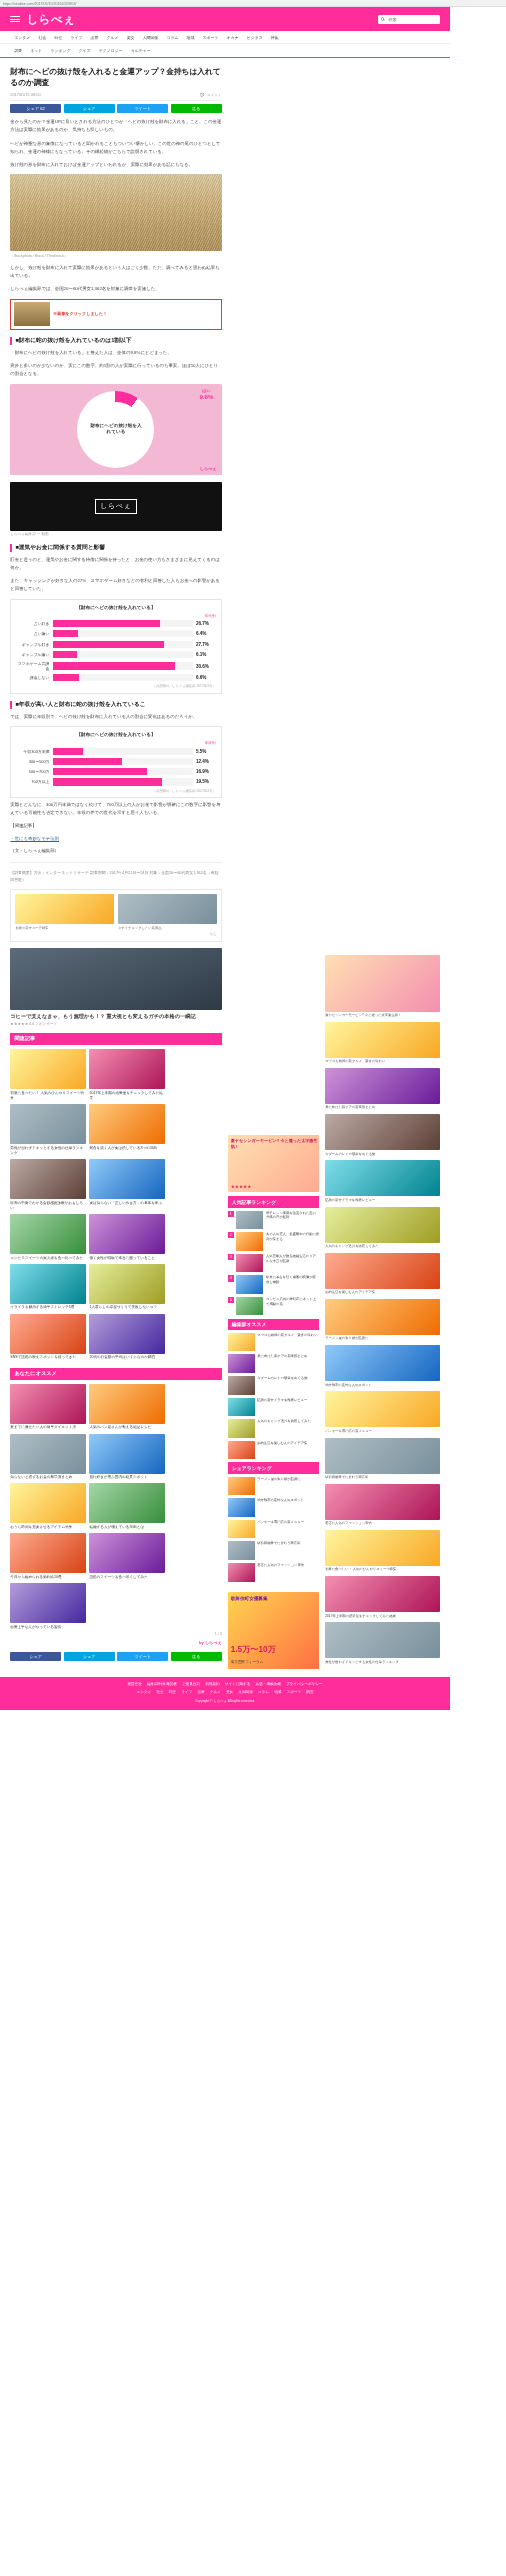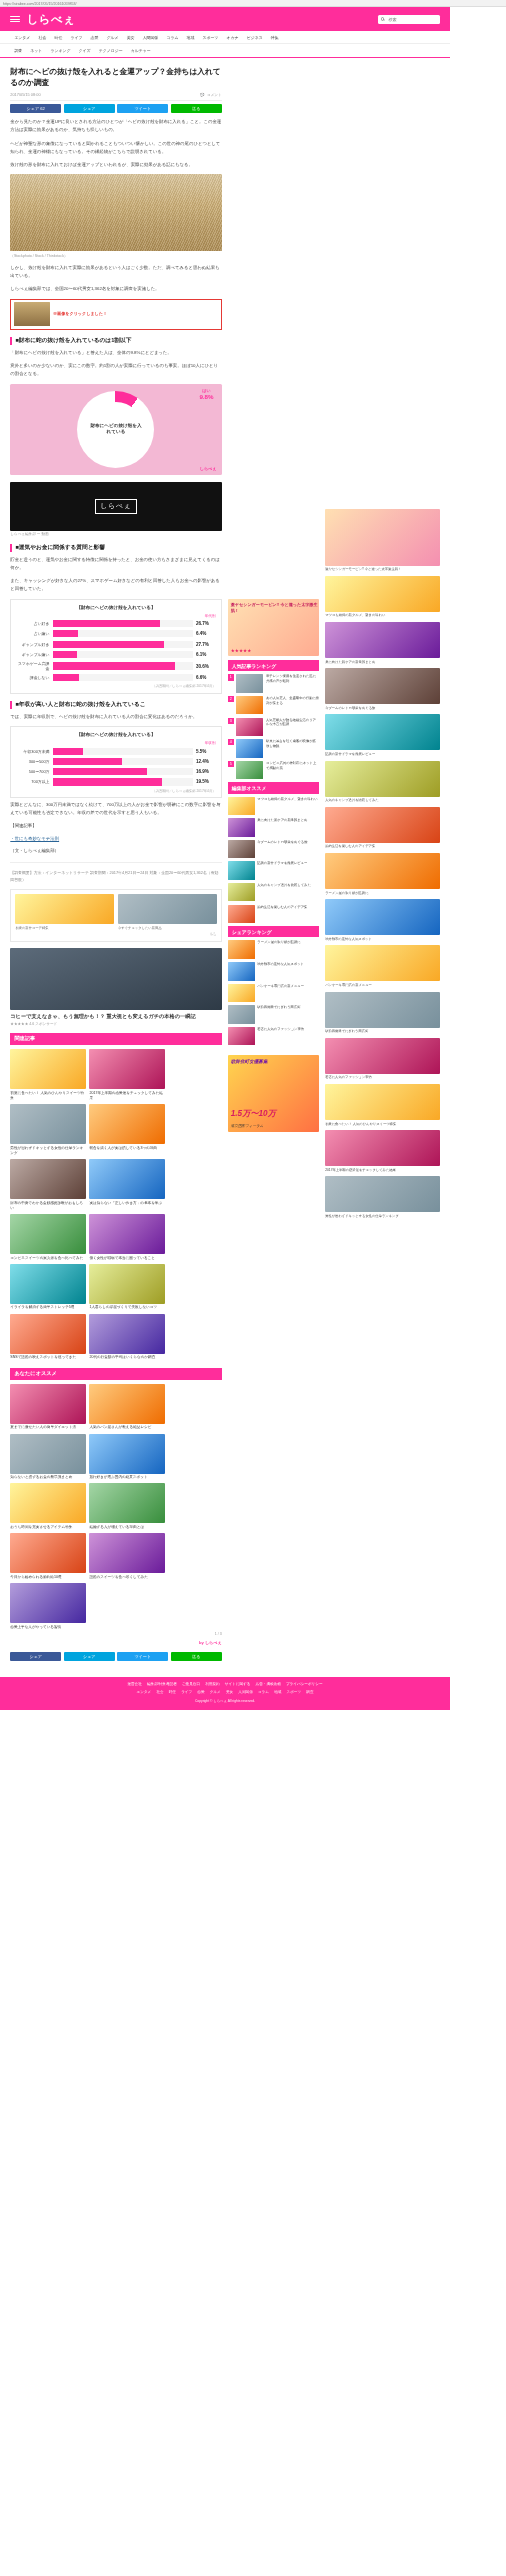--- a/index.html
+++ b/index.html
@@ -52,21 +52,21 @@
 
   
   .nav {
     background:#fff; border-bottom:0.5px solid #eee;
     display:flex; flex-wrap:wrap; padding:2.1px 10.3px; gap:0;
     font-size:3.9px; color:#444;
   }
   .nav .navitem { padding:1.5px 4.1px; white-space:nowrap; }
 
   
-  .wrap { display:flex; gap:6px; padding:5.2px 10.3px 0 10.3px; background:#fff; align-items:center; }
+  .wrap { display:flex; gap:6px; padding:5.2px 10.3px 0 10.3px; background:#fff; align-items:flex-end; }
   .main { width:238px; }
   .side { width:103px; }
   .farright { width:129px; }
 
   
   .article-title {
     font-size:7.7px; font-weight:bold; line-height:1.5; color:#222; margin:3.1px 0 3.1px;
   }
   .meta-row { display:flex; align-items:center; gap:4.1px; font-size:3.9px; color:#999; border-bottom:0.5px solid #eee; padding-bottom:2.6px; }
   .meta-right { margin-left:auto; display:flex; gap:2.1px; align-items:center; font-size:3.6px; }
@@ -605,21 +605,21 @@
           <div class="rank-item">
             <div class="rank-th t1"></div>
             <div class="rank-tt">駅前再開発でにぎわう商店街</div>
           </div>
           <div class="rank-item">
             <div class="rank-th t5"></div>
             <div class="rank-tt">若者に人気のファッション事情</div>
           </div>
         </div>
 
-      <div class="fr-banner" style="margin-top:10px;font-style:italic;">
+      <div class="fr-banner" style="margin-top:10px;">
         <div class="bn-t">歌舞伎町女優募集</div>
         <div class="bn-big">1.5万〜10万</div>
         <div class="bn-s">東京国際フォーラム</div>
       </div>
     </div>
 
     <div class="farright">
       <div class="fr-card">
         <div class="fr-img" style="height:57px;background:linear-gradient(135deg,#ffe0b2,#f48fb1);"></div>
         <div class="fr-tt">激ヤセシンガーモーピン!! 今と違った太字激生肌！</div>

